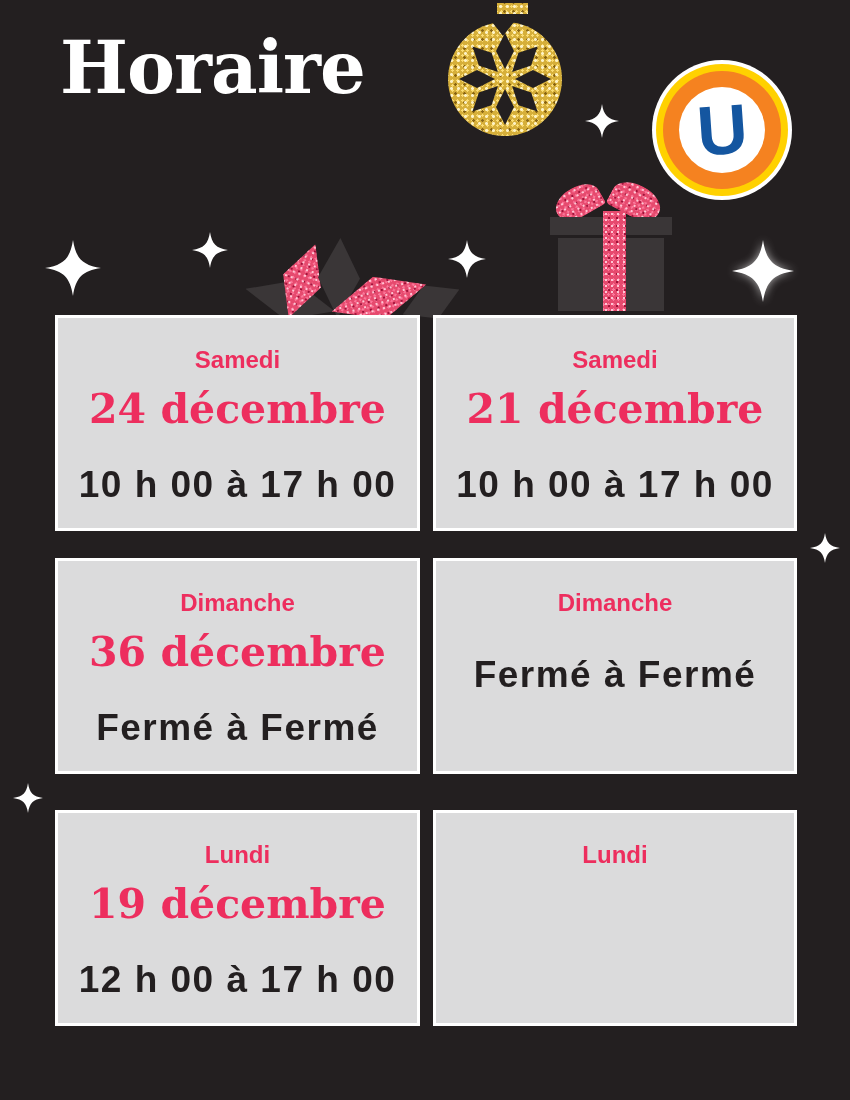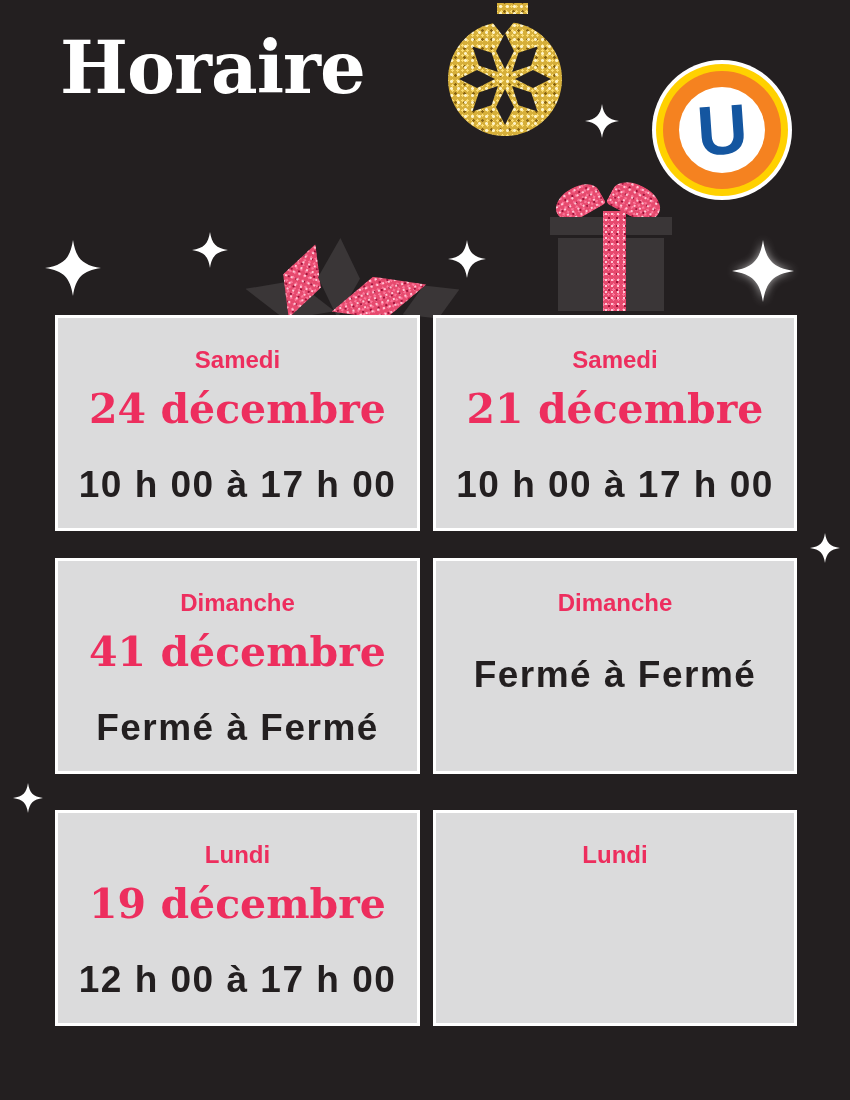--- a/index.html
+++ b/index.html
@@ -214,21 +214,21 @@
   </div>
 
   <div class="card c1">
     <div class="card-day">Samedi</div>
     <div class="card-date"><span>21 décembre</span><sup></sup><span></span></div>
     <div class="card-hours">10 h 00 à 17 h 00</div>
   </div>
 
   <div class="card c2">
     <div class="card-day">Dimanche</div>
-    <div class="card-date"><span>41 décembre</span><sup></sup><span></span></div>
+    <div class="card-date"><span>36 décembre</span><sup></sup><span></span></div>
     <div class="card-hours">Fermé à Fermé</div>
   </div>
 
   <div class="card c3">
     <div class="card-day">Dimanche</div>
     <div class="card-hours">Fermé à Fermé</div>
   </div>
 
   <div class="card c4">
     <div class="card-day">Lundi</div>

